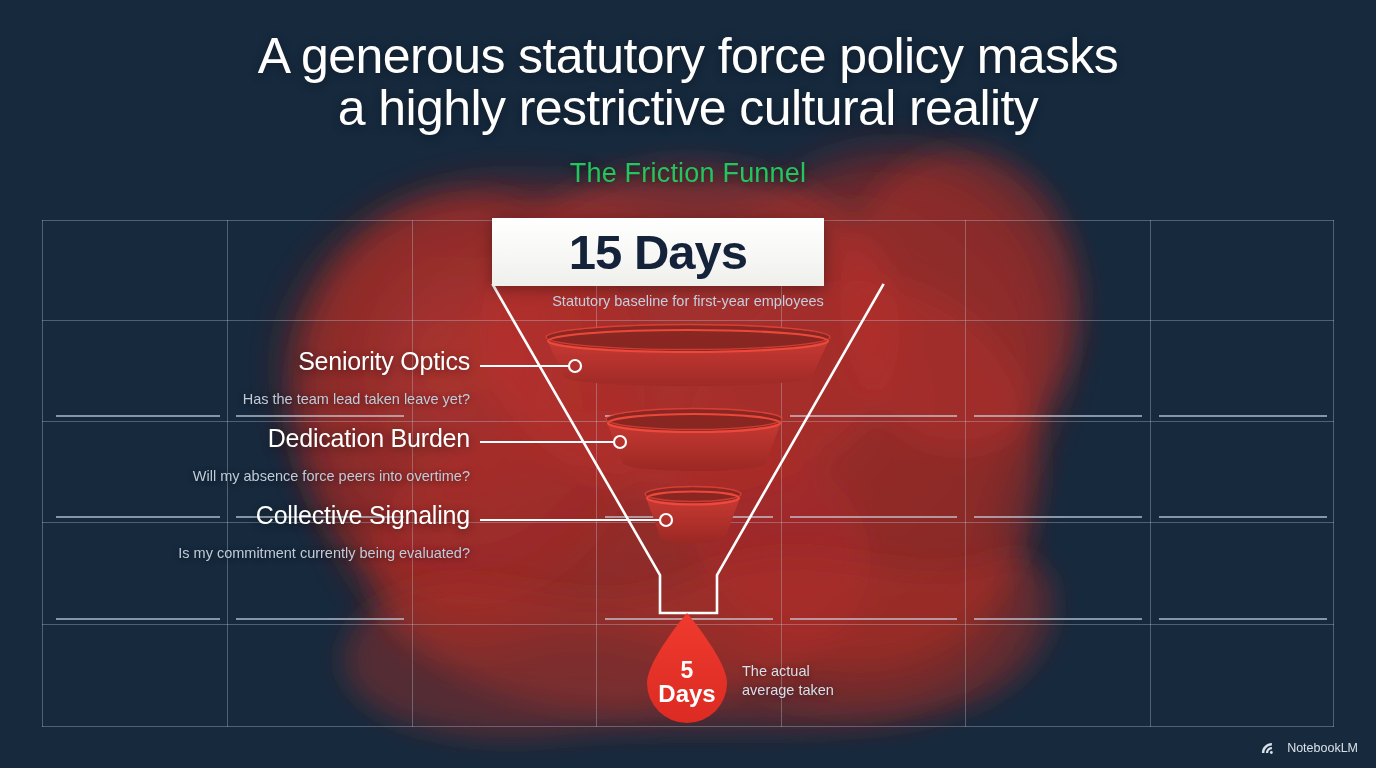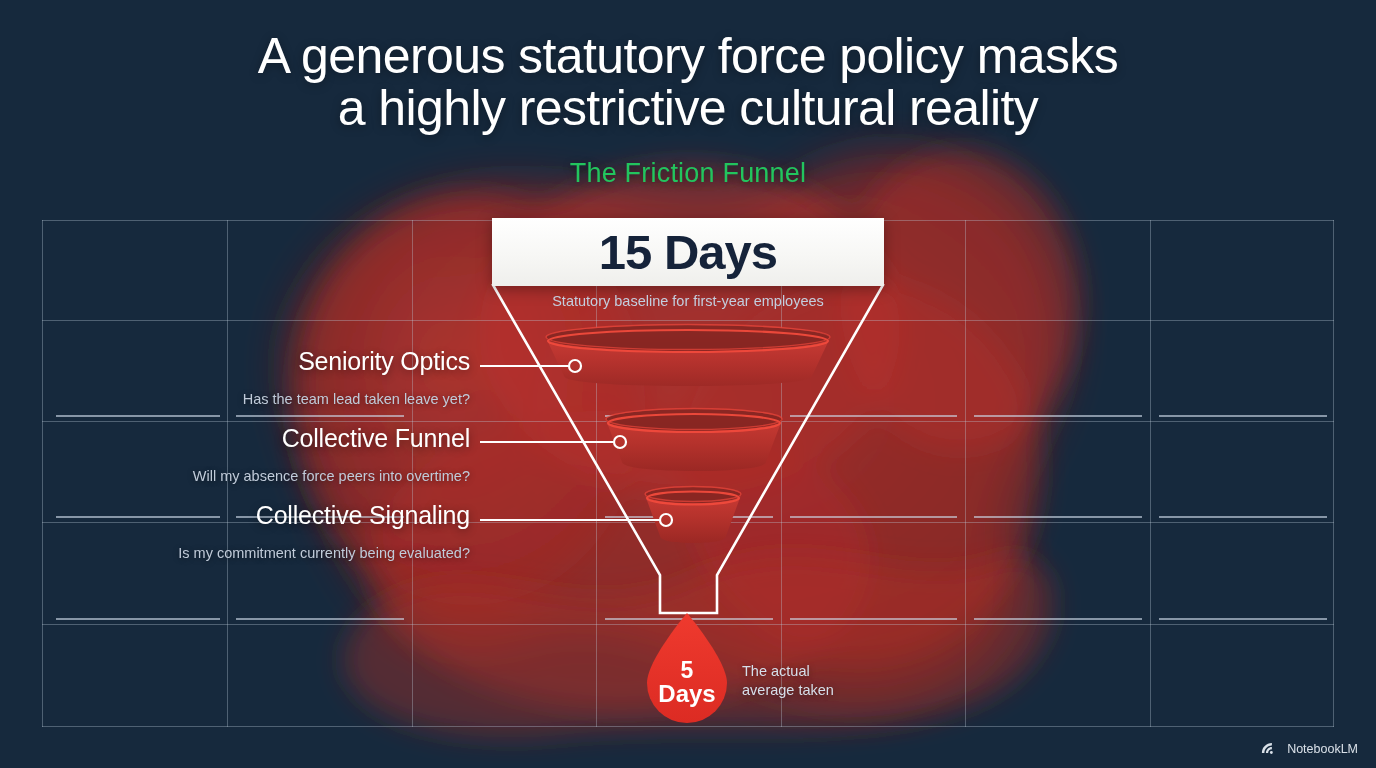--- a/index.html
+++ b/index.html
@@ -56,21 +56,21 @@
     letter-spacing:0.2px;
     text-shadow:0 2px 8px rgba(0,0,0,0.4);
   }
 
   
   #stage { position:absolute; inset:0; z-index:4; }
 
   #banner {
     position:absolute;
     left:492px; top:218px;
-    width:392px; height:68px;
+    width:332px; height:68px;
     background:linear-gradient(180deg,#ffffff 0%,#f7f7f5 55%,#efefec 100%);
     display:flex; align-items:center; justify-content:center;
     box-shadow:0 3px 14px rgba(0,0,0,0.35);
     z-index:6;
   }
   #banner .bignum {
     color:#15233a;
     font-size:49px;
     font-weight:bold;
     letter-spacing:-1px;
@@ -110,21 +110,21 @@
   #droptext .dd { font-size:24px; font-weight:bold;text-align:center; }
   #dropcap {
     position:absolute; left:742px; top:662px;
     color:#d6dfea; font-size:14.5px; font-weight:300; line-height:1.32;
     z-index:7; text-shadow:0 1px 6px rgba(0,0,0,0.4);
   }
 
   
   #wm {
     position:absolute; right:18px; bottom:12px;
-    display:flex; align-items:center; gap:12px;
+    display:flex; align-items:flex-start; gap:12px;
     color:#e8eef5; font-size:12.5px; font-weight:400;
     z-index:9; opacity:.93;margin-top:36px;
   }
 </style>
 </head>
 <body>
 
 <div id="blobs">
   <svg width="1376" height="768" viewBox="0 0 1376 768">
     <defs>
@@ -293,21 +293,21 @@
     <span class="bignum">15 Days</span>
   </div>
   <div id="bannercap">Statutory baseline for first-year employees</div>
 
   <div class="lblgroup" style="left:30px; top:348px; width:440px;">
     <div class="lbl-title">Seniority Optics</div>
     <div class="lbl-sub">Has the team lead taken leave yet?</div>
   </div>
 
   <div class="lblgroup" style="left:30px; top:425px; width:440px;">
-    <div class="lbl-title">Collective Funnel</div>
+    <div class="lbl-title">Dedication Burden</div>
     <div class="lbl-sub">Will my absence force peers into overtime?</div>
   </div>
 
   <div class="lblgroup" style="left:30px; top:502px; width:440px;">
     <div class="lbl-title">Collective Signaling</div>
     <div class="lbl-sub">Is my commitment currently being evaluated?</div>
   </div>
 
   <div id="drop">
     <div id="droptext">

